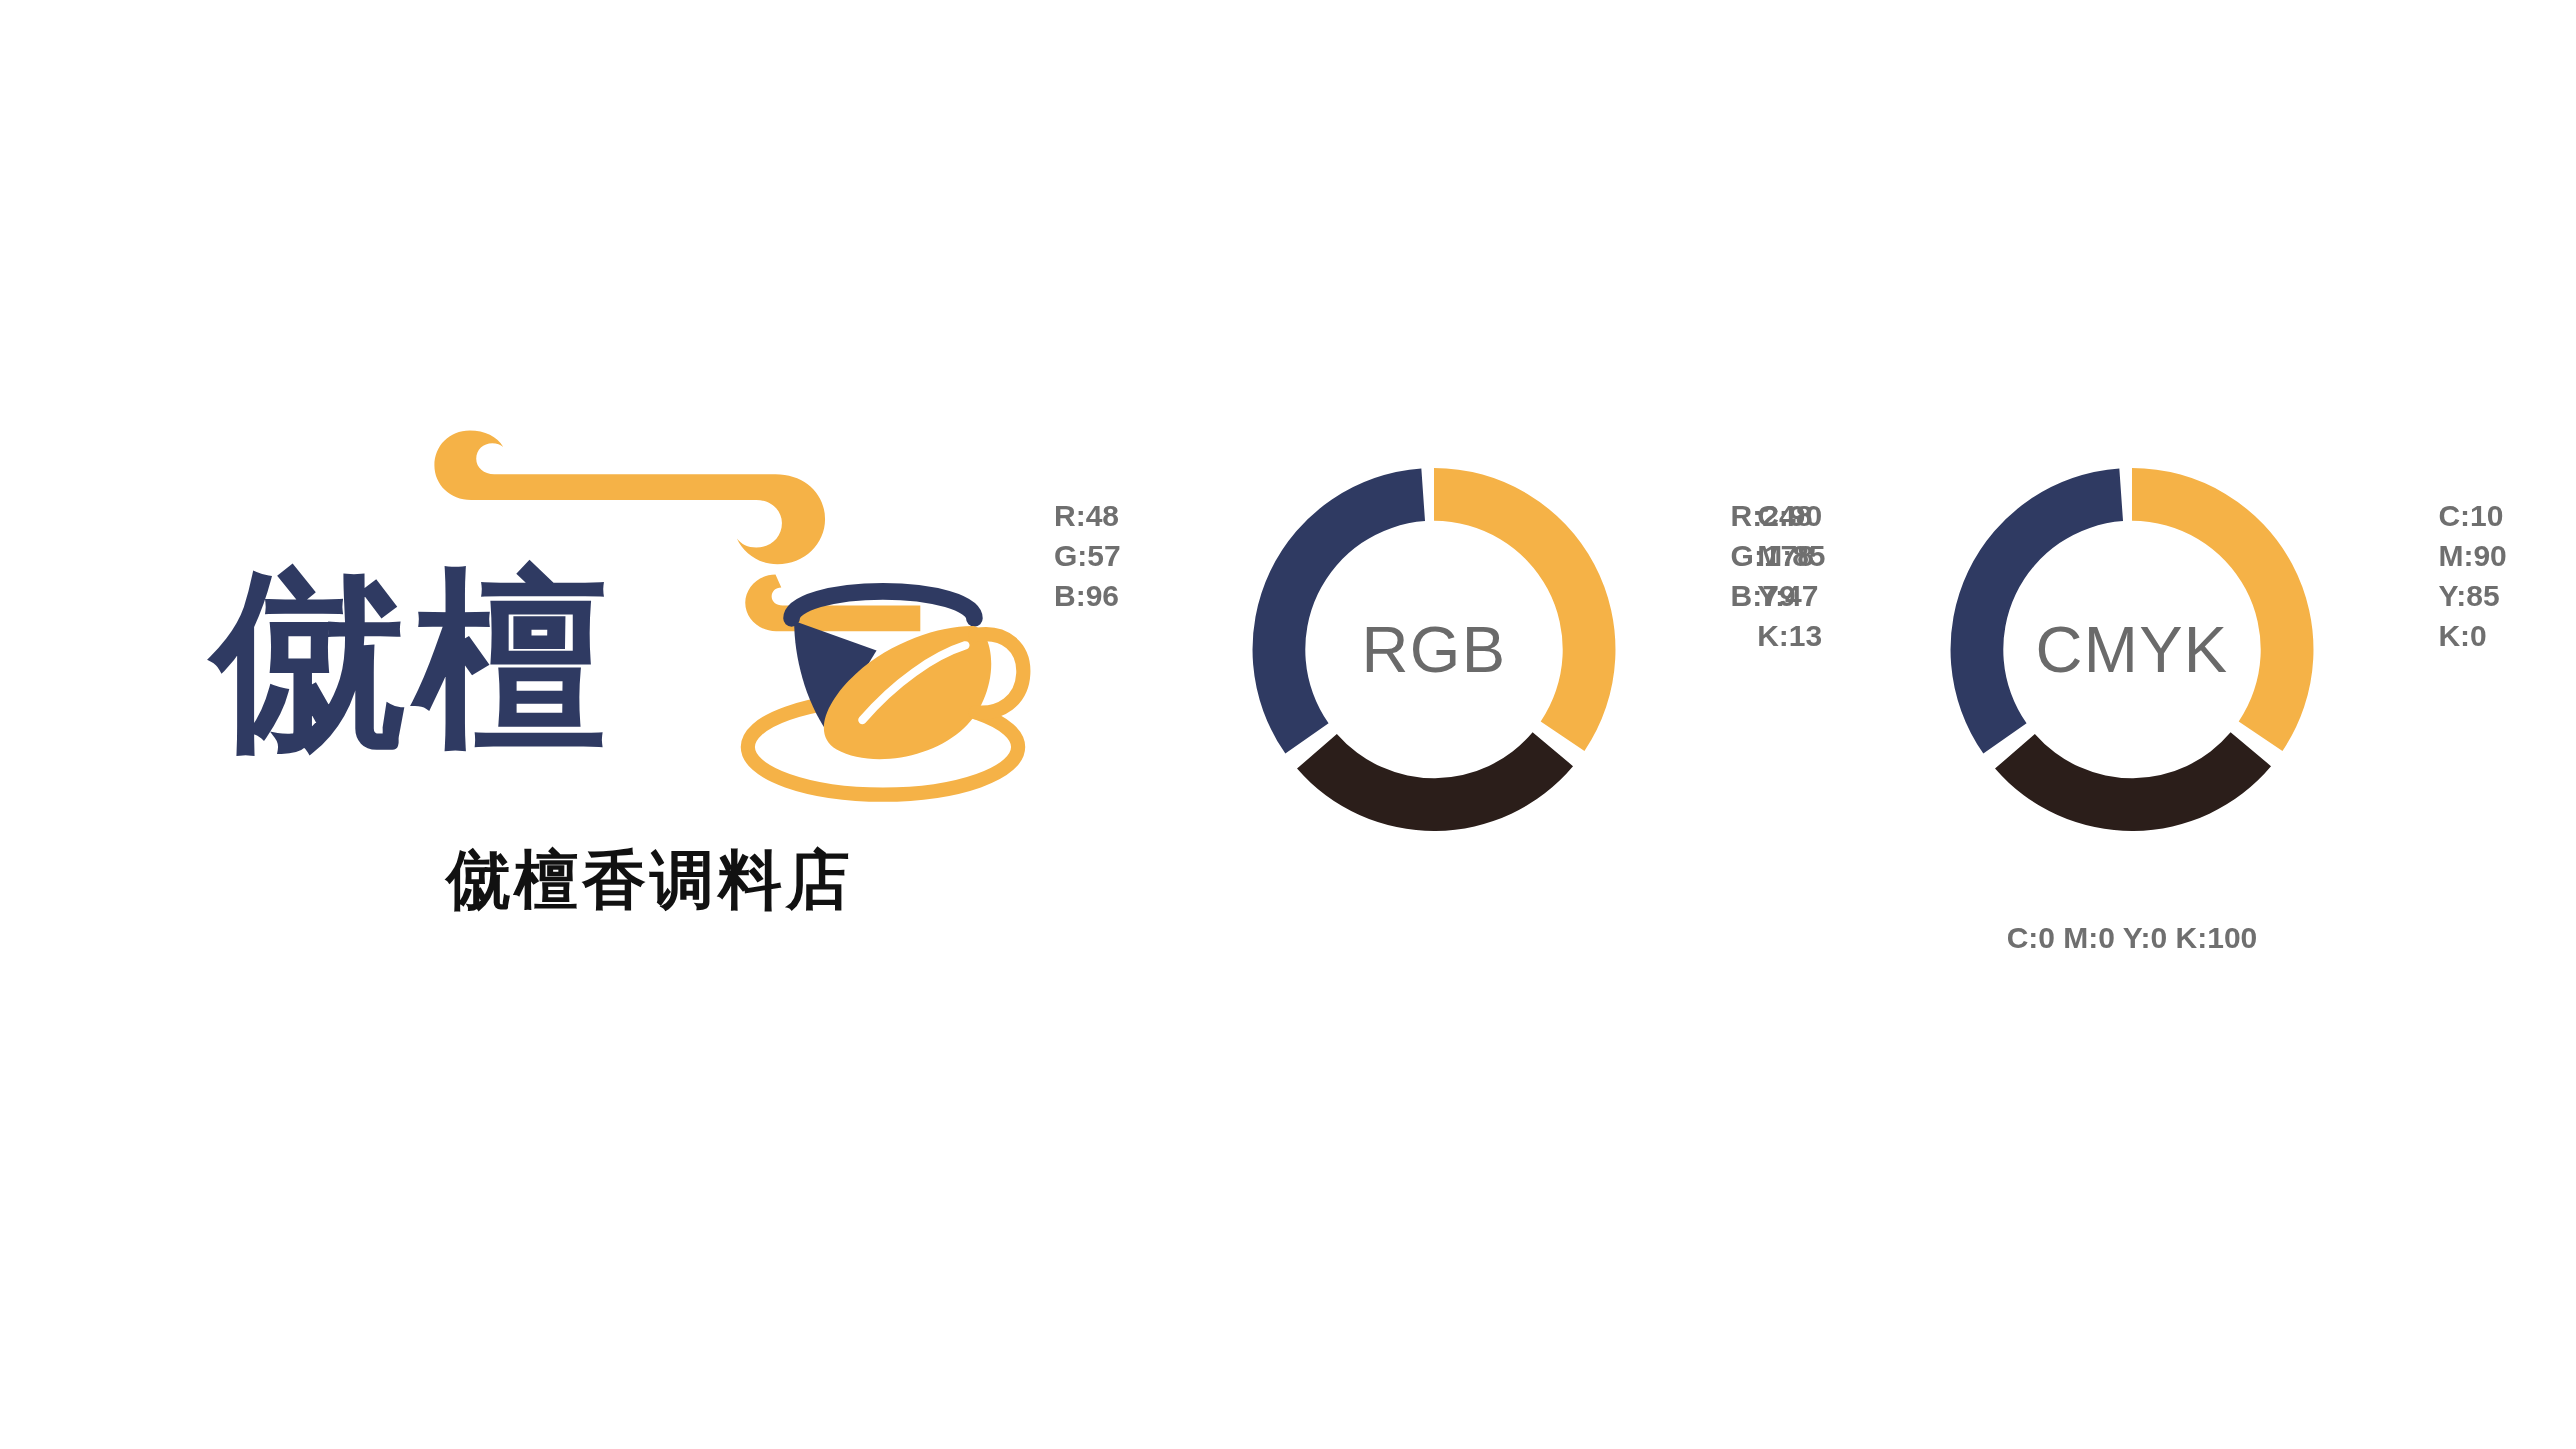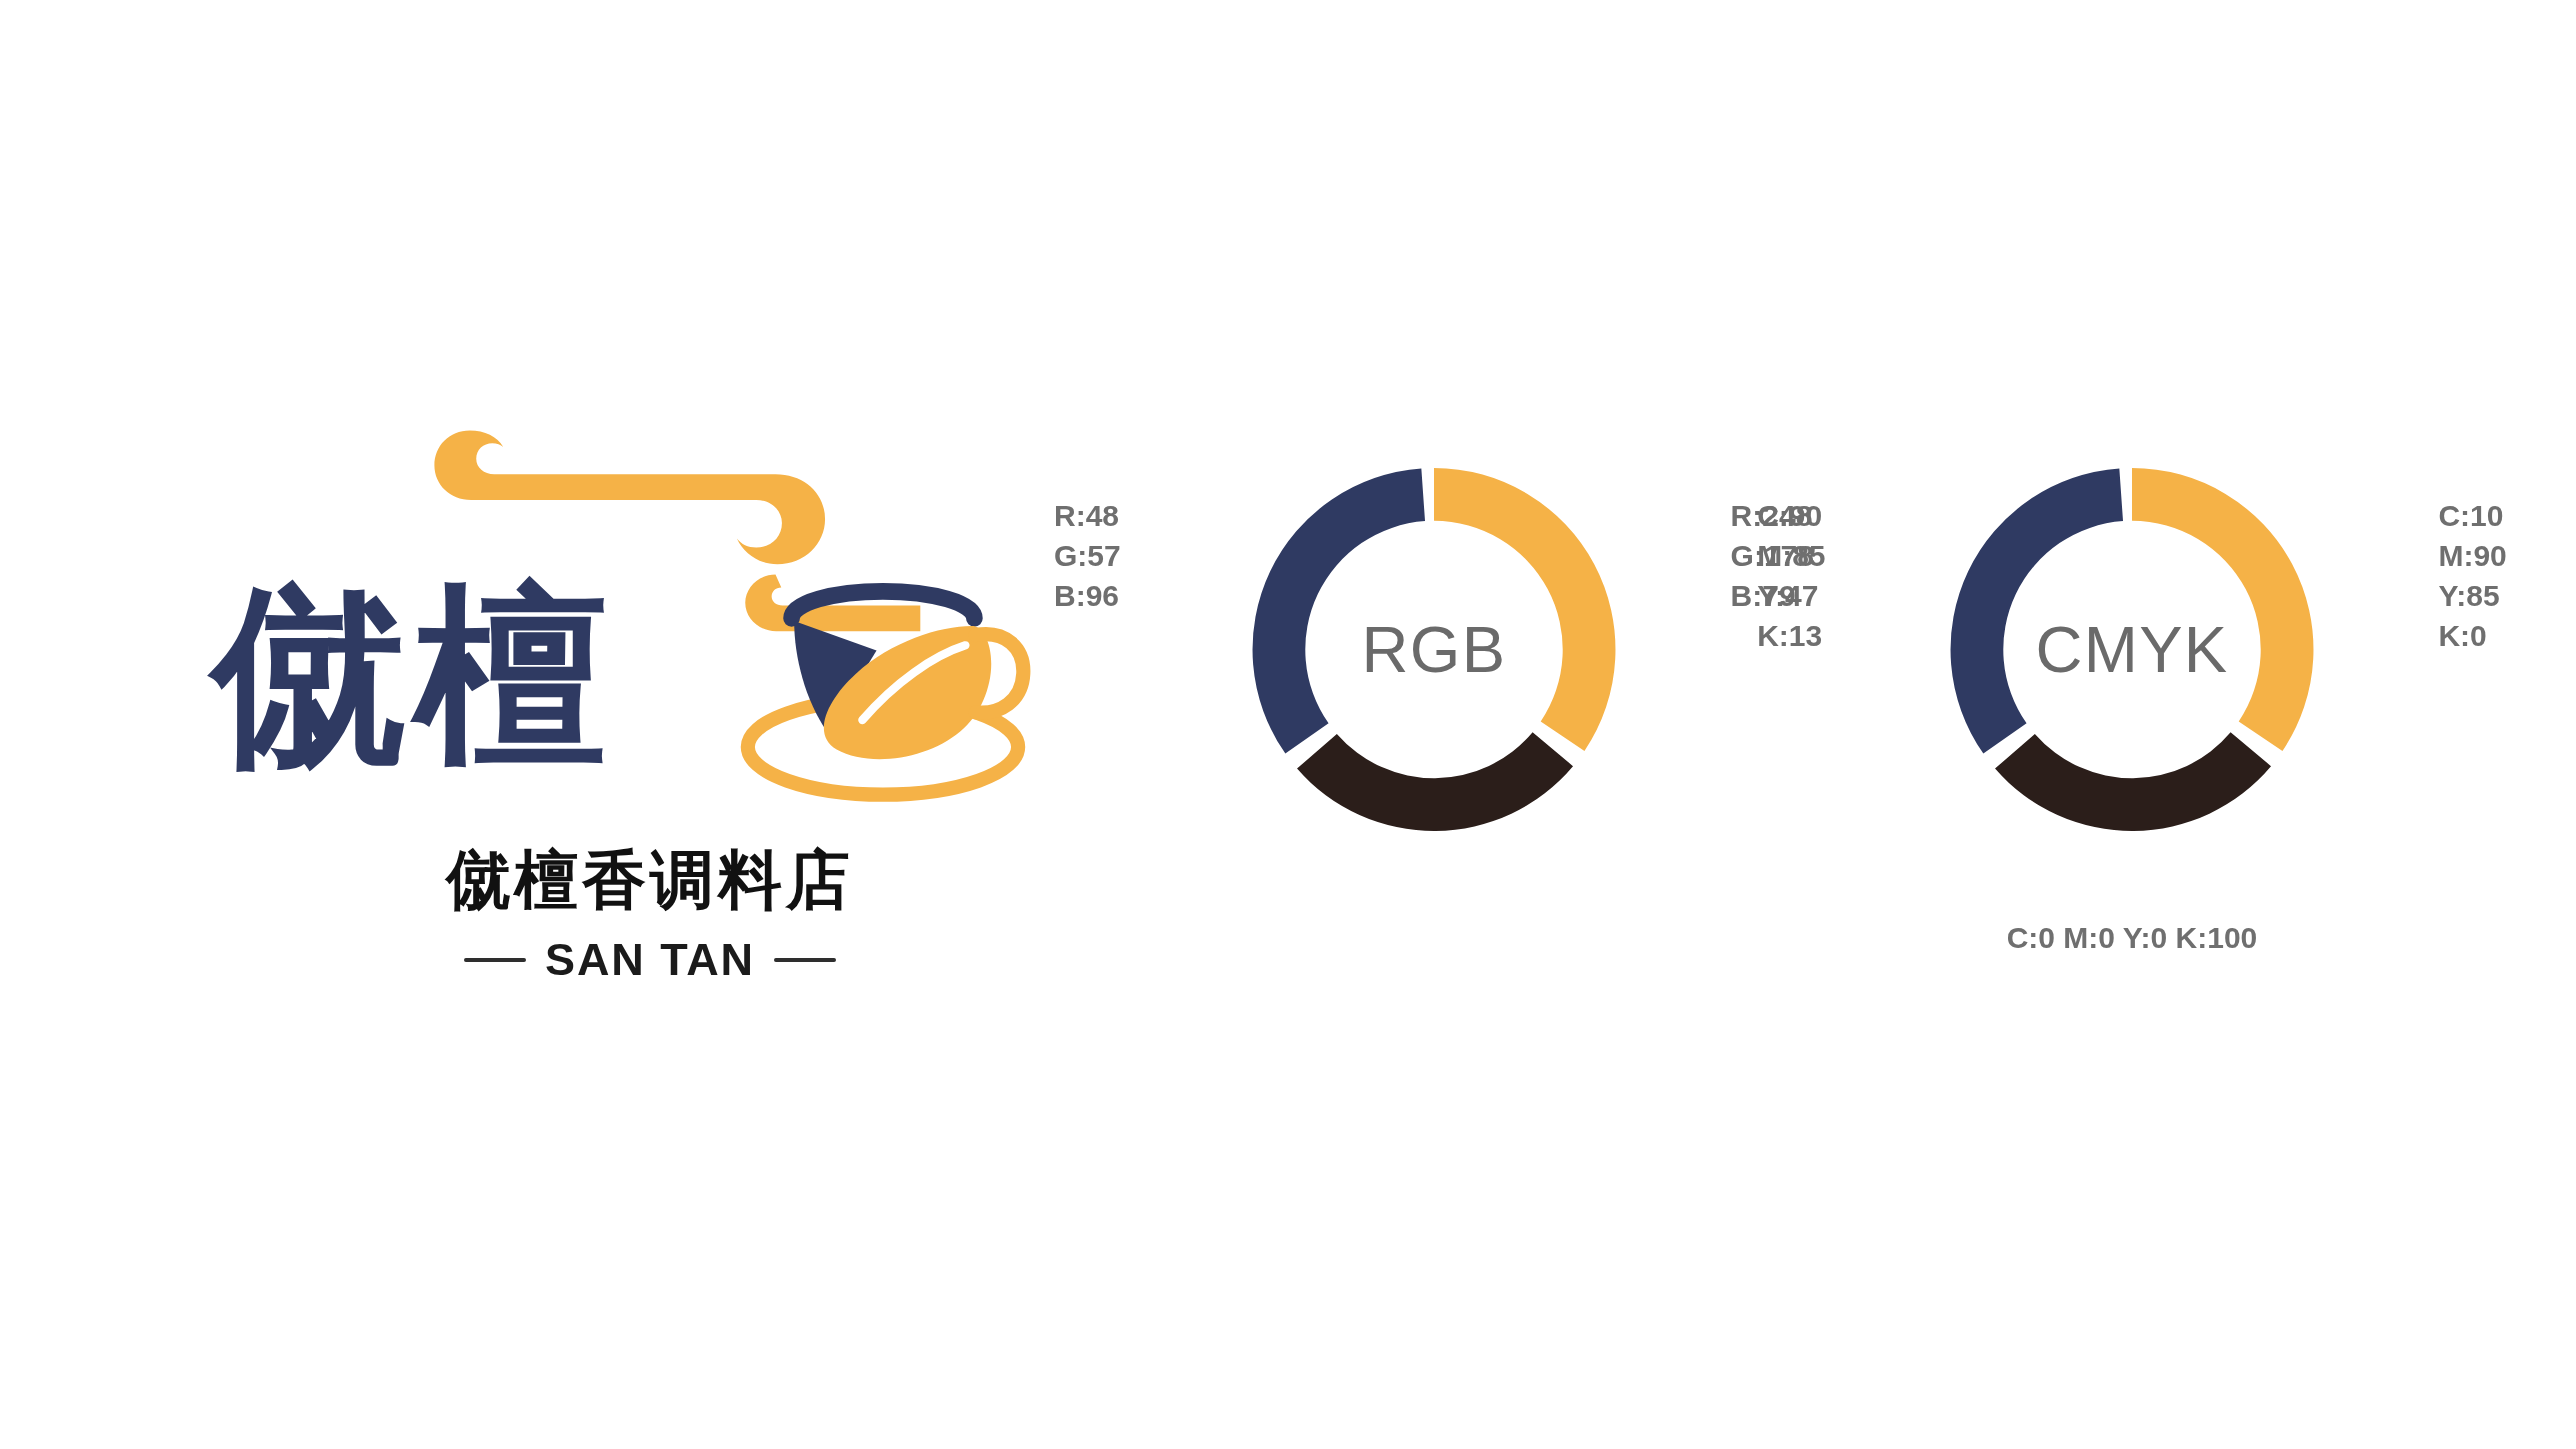--- a/index.html
+++ b/index.html
@@ -21,21 +21,21 @@
   .logo-mark{
     position:absolute;
     left:0; top:0;
     width:914px; height:502px;
   }
   .logo-wordmark{
     position:absolute;
     left:19.3px; top:193px;
     width:567px; height:270px;
     color:#2f3a62;
-    font-family:Liberation Sans, sans-serif;
+    font-family:Liberation Mono, monospace;
     font-weight:700;
     font-size:193px;
     line-height:270px;
     letter-spacing:9px;
     white-space:nowrap;
   }
   .logo-sub{
     position:absolute;
     left:0; top:489px;
     width:914px;
@@ -182,25 +182,20 @@
                    C 1262 438 1292 466 1290 506
                    C 1288 548 1254 570 1216 566" fill="none" stroke="#f5b247" stroke-width="22" stroke-linecap="round"></path>
         </g>
       </svg>
     </div>
 
     <div class="logo-wordmark">僦檀</div>
 
     <div class="logo-sub">僦檀香调料店</div>
 
-    <div class="logo-latin-row">
-      <span class="logo-latin-dash"></span>
-      <span class="logo-latin">SAN TAN</span>
-      <span class="logo-latin-dash"></span>
-    </div>
   </div>
 
   <div class="wheel-group" id="rgb-group">
     <div class="wheel-note note-left">R:48
 G:57
 B:96</div>
     <div class="wheel-note note-right">R:248
 G:178
 B:79</div>
 

